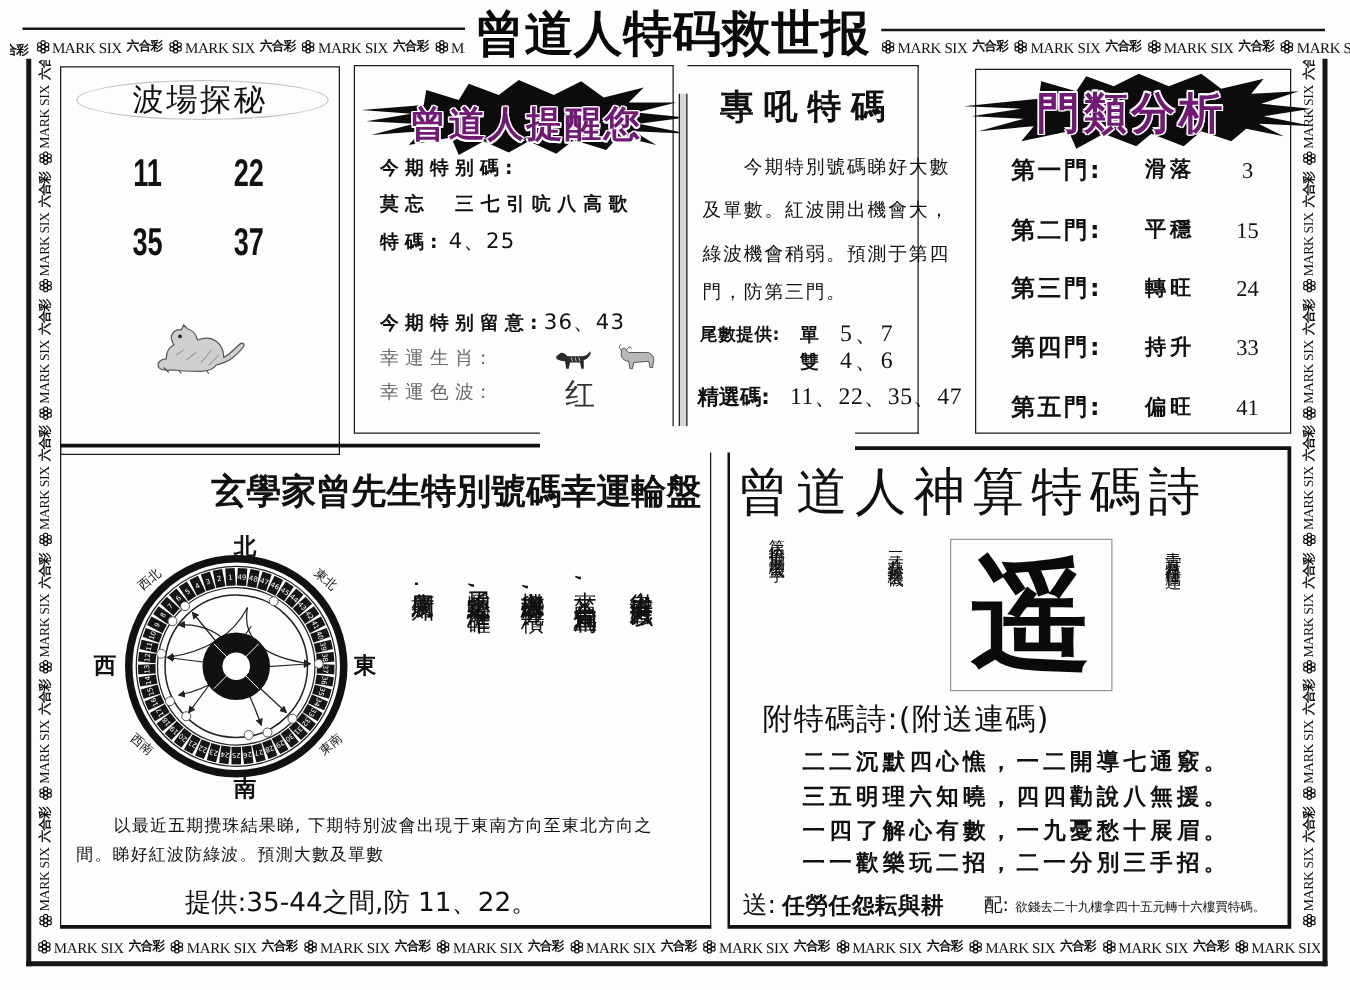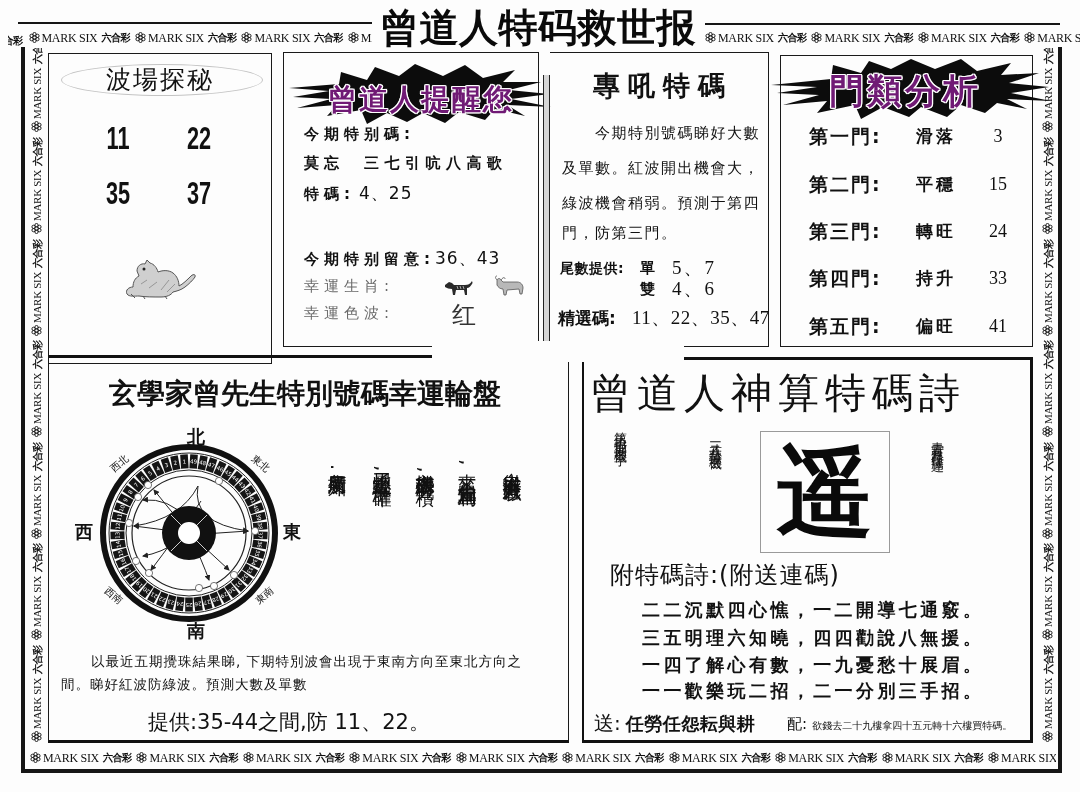--- a/index.html
+++ b/index.html
@@ -42,21 +42,21 @@
 .ex-title{position:absolute;left:0;top:17px;width:100%;text-align:center;font-family:"DejaVu Serif",serif;font-weight:bold;font-size:27px;line-height:32px;letter-spacing:8px;padding-left:8px}
 .ex-para{position:absolute;font-size:15px;letter-spacing:1.5px;line-height:20px;white-space:nowrap}
 .ex-num{font-family:"Liberation Serif",serif;font-size:19px;letter-spacing:2px}
 
 
 .door-label{position:absolute;left:28px;font-size:19px;font-weight:bold;letter-spacing:2px;line-height:24px;white-space:nowrap}
 .door-trend{position:absolute;left:135px;font-size:17px;font-weight:bold;letter-spacing:3px;line-height:24px;white-space:nowrap}
 .door-num{position:absolute;left:197px;width:40px;text-align:center;font-family:"Liberation Serif",serif;font-size:18px;line-height:24px}
 
 
-.wheel-title{position:absolute;left:0;top:19px;width:512px;text-align:center;font-family:Liberation Serif, serif;font-weight:bold;font-size:28px;line-height:34px;white-space:nowrap}
+.wheel-title{position:absolute;left:0;top:19px;width:512px;text-align:right;font-family:Liberation Serif, serif;font-weight:bold;font-size:28px;line-height:34px;white-space:nowrap}
 .vcol{position:absolute;top:100px;width:22px;writing-mode:vertical-rl;font-size:19px;letter-spacing:1.2px;line-height:22px;white-space:nowrap;font-family:"DejaVu Sans",sans-serif}
 .an-line{position:absolute;font-size:13.5px;letter-spacing:1px;line-height:18px;white-space:nowrap}
 .provided{position:absolute;left:99px;top:351px;font-size:21px;line-height:26px;white-space:nowrap}
 
 
 .poem-title{position:absolute;left:0;top:8px;width:100%;text-align:left;font-size:41px;line-height:50px;letter-spacing:6px;padding-left:6px;white-space:nowrap}
 .vcap{position:absolute;width:16px;writing-mode:vertical-rl;font-size:13px;line-height:16px;white-space:nowrap}
 .keybox{position:absolute;left:176px;top:71px;width:130px;height:122px;border:1px solid #9a9a9a;text-align:center;font-size:96px;font-weight:bold;line-height:120px;color:#0a0a0a}
 .poem-head{position:absolute;left:26px;top:203px;font-size:24px;letter-spacing:1px;line-height:24px;white-space:nowrap}
 .poem-line{position:absolute;left:58px;font-size:18px;font-weight:bold;letter-spacing:3.4px;line-height:22px;white-space:nowrap}
@@ -459,21 +459,21 @@
     </svg>
     <svg class="abs" style="left:209px;top:222px" width="32" height="22" viewBox="0 0 32 22">
       <path d="M4 5 C5 3 7 3 8 5 L10 7 L24 7 C28 7 30 10 30 13 L29 19 L27 19 L26 14 L14 15 L13 20 L11 20 L10 14 C7 14 5 12 4 10 Z" fill="#b8b8b8" stroke="#555" stroke-width=".8"></path>
       <path d="M4 5 C2 3 2 1 4 1 M8 5 C10 2 12 2 12 4" stroke="#555" fill="none" stroke-width=".8"></path>
     </svg>
     <div class="rm-line rm-light" style="top:249px">幸運色波:</div>
     <div class="t" style="left:168px;top:247px;font-size:24px;line-height:30px;color:#333">红</div>
   </div>
 
   <div class="abs" style="left:543px;top:75px;width:7px;height:266px;border-left:1.5px solid #222;border-right:1.5px solid #222;background:#d6d6d6"></div>
-  <div class="box" style="left:550px;top:52px;width:219px;height:295px;border-left:none">
+  <div class="box" style="left:550px;top:52px;width:185px;height:295px;border-left:none">
     <div class="ex-title">專吼特碼</div>
     <div class="ex-para" style="left:45px;top:70px">今期特別號碼睇好大數</div>
     <div class="ex-para" style="left:12px;top:105px">及單數。紅波開出機會大，</div>
     <div class="ex-para" style="left:12px;top:140px">綠波機會稍弱。預測于第四</div>
     <div class="ex-para" style="left:12px;top:170px">門，防第三門。</div>
 
     <div class="t" style="left:10px;top:204px;font-size:14px;font-weight:bold;letter-spacing:.5px;line-height:22px">尾數提供:</div>
     <div class="t" style="left:90px;top:204px;font-size:15px;font-weight:bold;line-height:22px">單</div>
     <div class="t ex-num" style="left:122px;top:203px;line-height:24px">5、7</div>
     <div class="t" style="left:90px;top:225px;font-size:15px;font-weight:bold;line-height:22px">雙</div>

